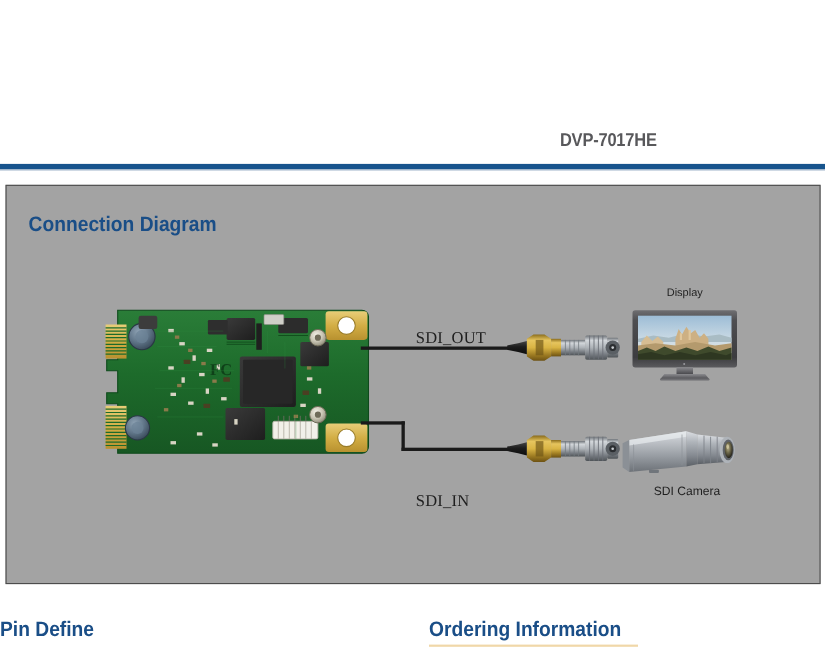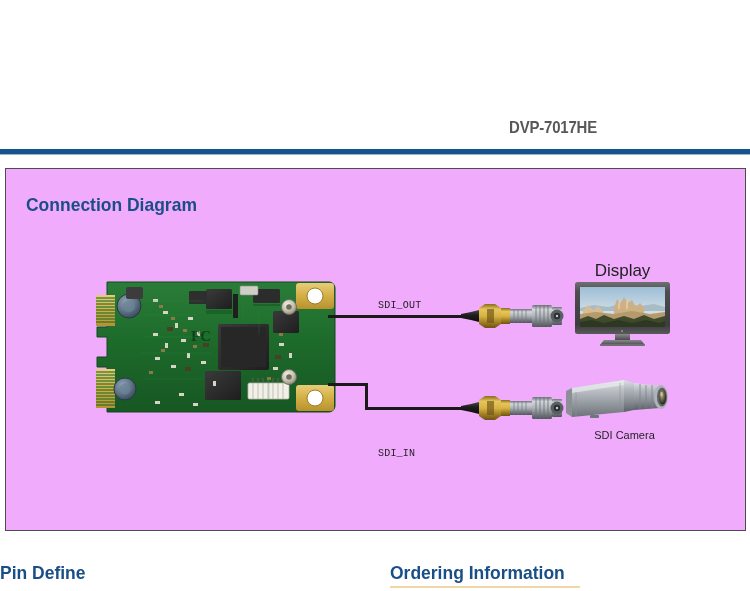--- a/index.html
+++ b/index.html
@@ -51,21 +51,21 @@
   }
 
   
   #content-panel {
     position: absolute;
     left: 5px;
     top: 168px;
     width: 741px;
     height: 363px;
     border: 1px solid #4c4c4c;
-    background: #f0abfc;
+    background: #a3a3a3;
   }
 
   .section-heading {
     font-family: "Liberation Sans Narrow", "Liberation Sans", sans-serif;
     font-weight: bold;
     font-size: 19px;
     color: #1a4e87;
     letter-spacing: 0px;
     transform: scaleX(0.92);
     transform-origin: left center;
@@ -123,22 +123,22 @@
     position: absolute;
     left: 359px;
     top: 238px;
     width: 103px;
     height: 3px;
     background: #1a1a1a;
   }
 
   .cable-label {
     position: absolute;
-    font-family: Liberation Mono, monospace;
-    font-size: 10px;
+    font-family: Liberation Serif, serif;
+    font-size: 15px;
     color: #1f1f1f;
     letter-spacing: 0.2px;
     white-space: nowrap;
     text-align: center;
   }
   #label-sdi-out { left: 372px; top: 131px; }
   #label-sdi-in  { left: 372px; top: 243px; margin-top: 36px; }
 
   
   .connector-assembly {
@@ -157,36 +157,36 @@
     width: 105px;
     height: 86px;
   }
   #display-label {
     position: absolute;
     left: 0;
     top: 0;
     width: 105px;
     text-align: center;
     font-family: "Liberation Sans", sans-serif;
-    font-size: 17px;
+    font-size: 10px;
     color: #1f1f1f;
   }
   #monitor-graphic {
     position: absolute;
     left: 4px;
     top: 20px;
     width: 97px;
     height: 66px;
   }
 
   
   #camera-group {
     position: absolute;
     left: 556px;
-    top: 203px;
+    top: 215px;
     width: 125px;
     height: 78px;
   }
   #camera-graphic {
     position: absolute;
     left: 0;
     top: 0;
     width: 118px;
     height: 55px;
   }

